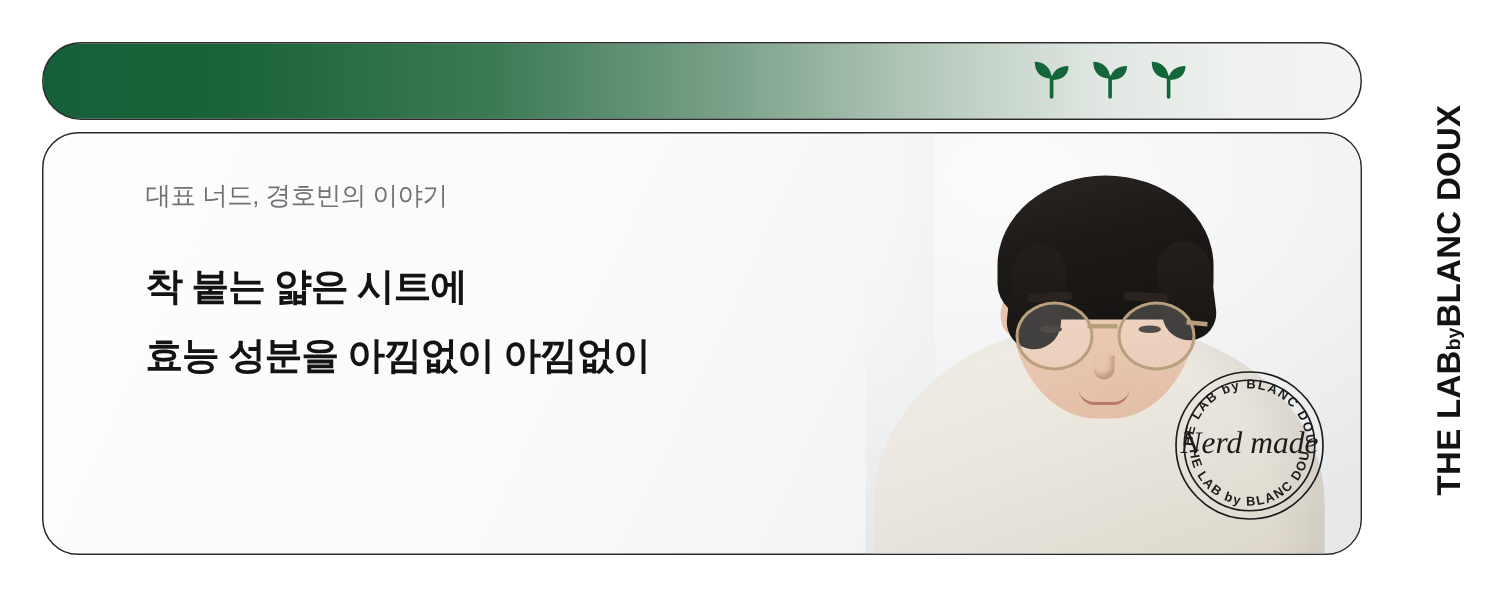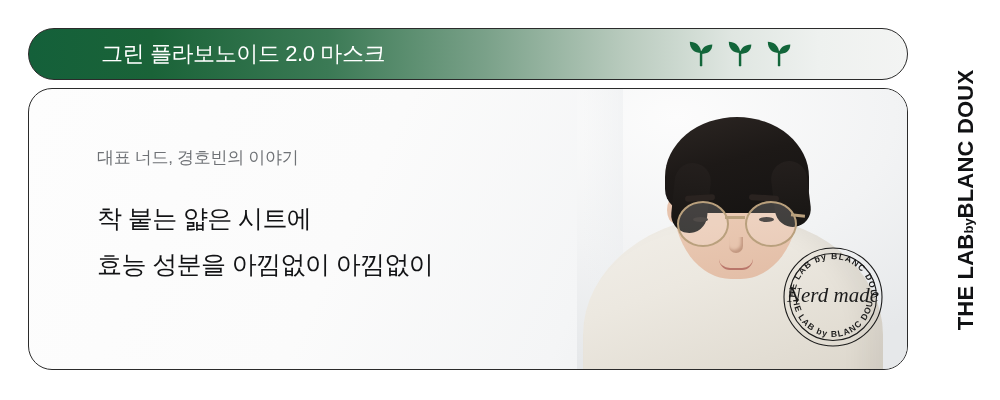--- a/index.html
+++ b/index.html
@@ -241,35 +241,35 @@
     top: 156px;
     width: 104px;
     height: 104px;
   }
   .stamp svg { display: block; }
 
   
   .card-text {
     position: absolute;
     left: 68px;
-    top: 60px;
+    top: 33px;
   }
   .eyebrow {
     color: #6f7276;
     font-size: 17px;
     letter-spacing: -0.3px;
     line-height: 1;
     margin: 0 0 30px 0;
     white-space: nowrap;
   }
   .headline {
     margin: 0;
     color: #121315;
     font-size: 25px;
-    font-weight: 400;
+    font-weight: 700;
     letter-spacing: -0.6px;
     line-height: 1.82;
     white-space: nowrap;
   }
   .headline .line { display: block; }
 
   
   .vbrand {
     position: absolute;
     right: 6px;
@@ -294,21 +294,20 @@
     font-weight: 600;
     letter-spacing: 0;
   }
 </style>
 </head>
 <body>
 
 <div class="page">
 
   <div class="banner">
-    <div class="banner-title">그린 플라보노이드 2.0 마스크</div>
 
     <div class="sprouts">
       <span class="sprout-icon">
         <svg width="30" height="30" viewBox="0 0 32 32" aria-hidden="true">
           <path d="M15 30 V16" stroke="#12663a" stroke-width="2.6" fill="none" stroke-linecap="round"></path>
           <path d="M15 17 C15 9, 9 5, 3 5 C3 13, 8 17, 15 17 Z" fill="#12663a"></path>
           <path d="M15 18 C15 12, 20 8, 27 8 C27 15, 22 18, 15 18 Z" fill="#12663a"></path>
         </svg>
       </span>
       <span class="sprout-icon">

